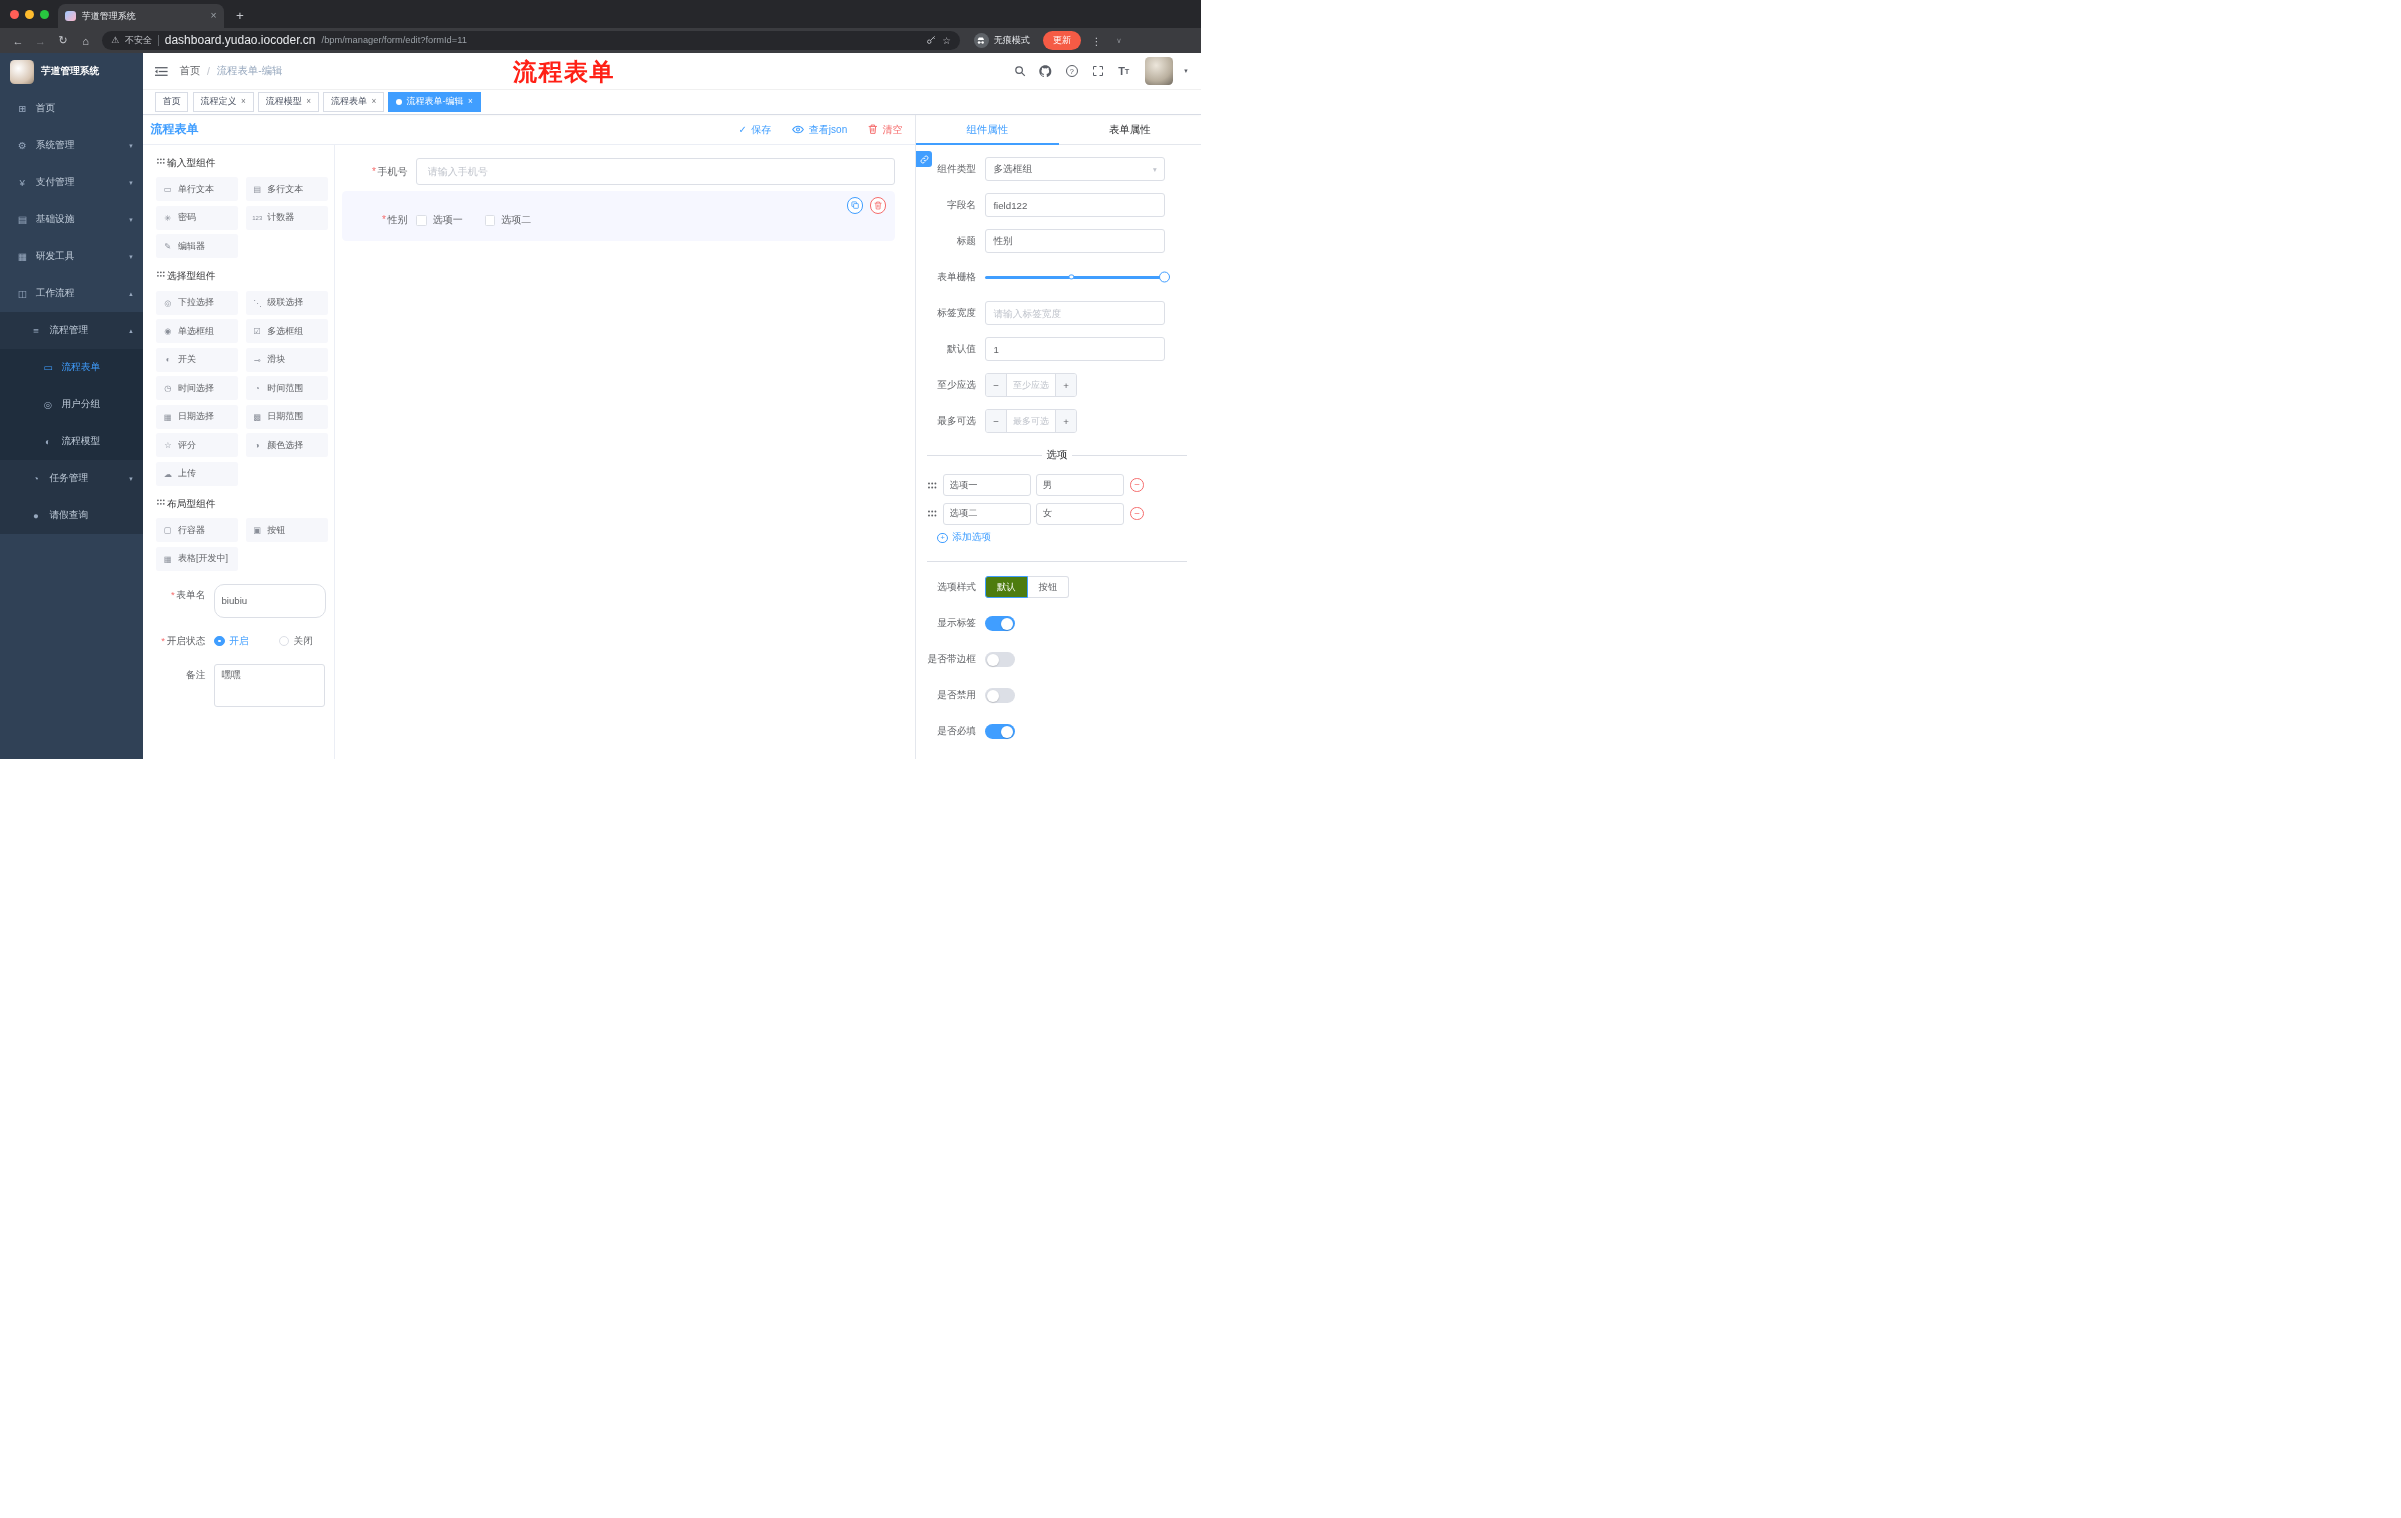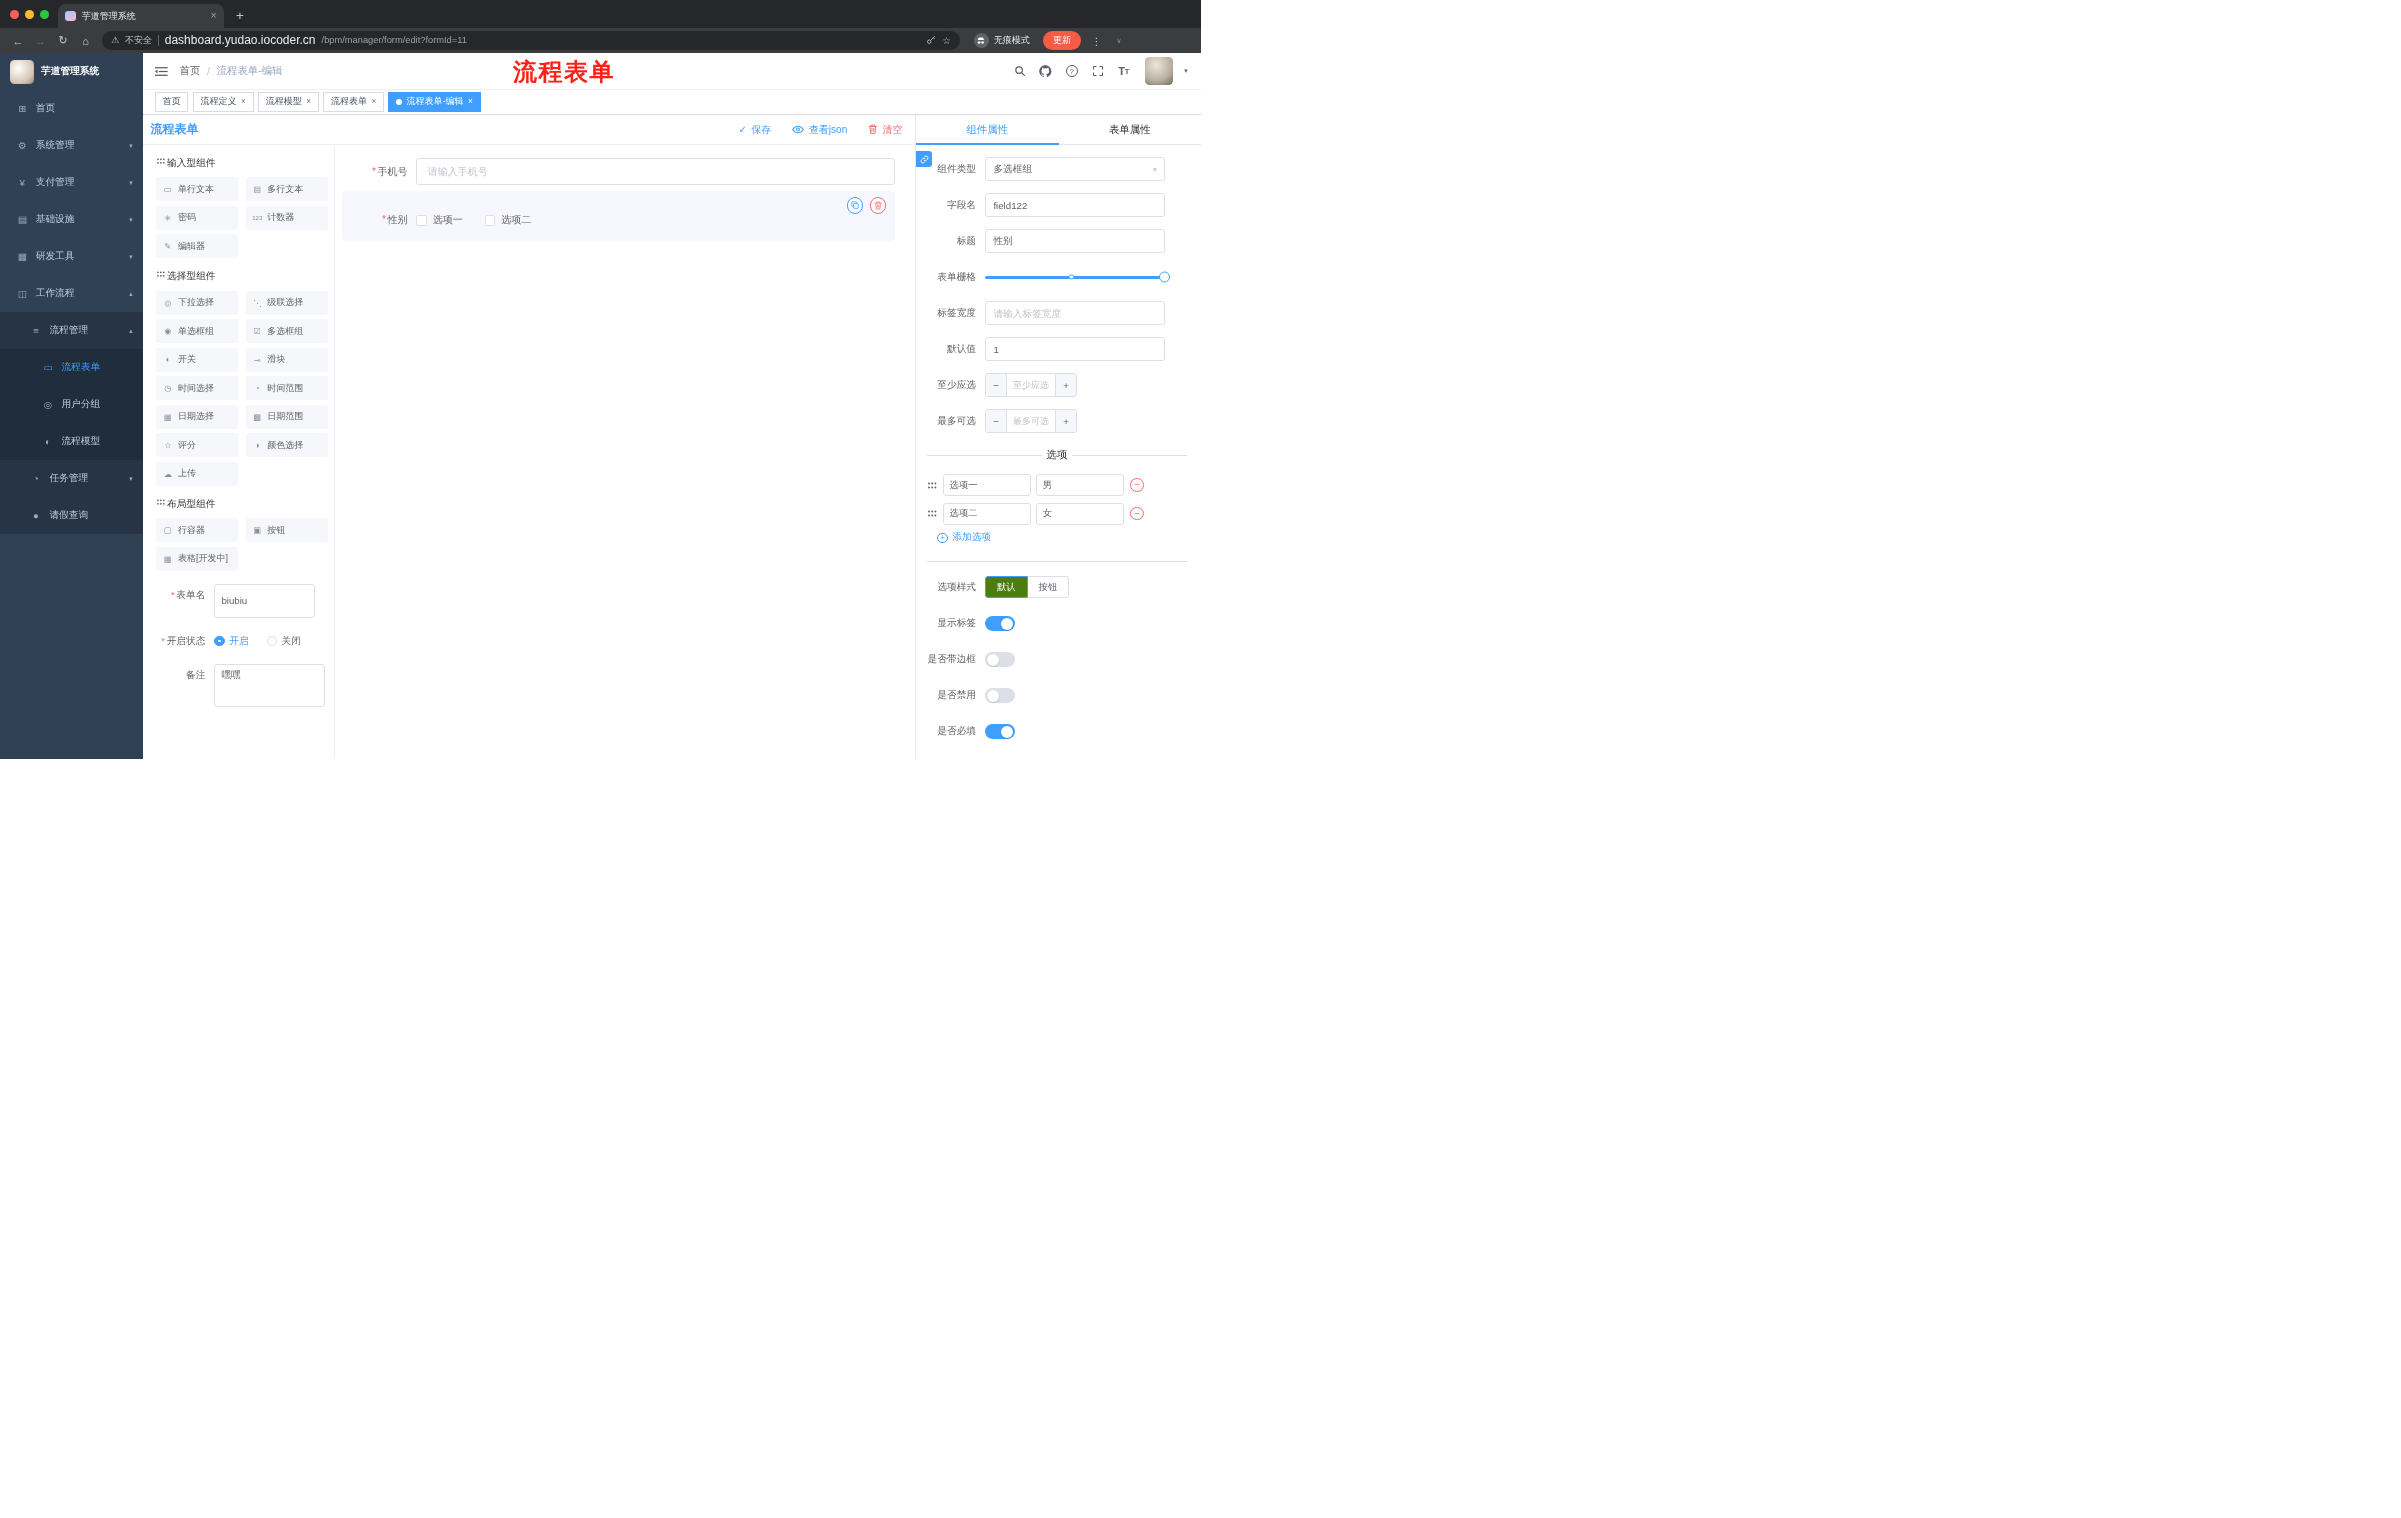--- a/index.html
+++ b/index.html
@@ -82,22 +82,22 @@
   .psec{margin-bottom:12px}
   .pshead{display:flex;gap:1px;font-size:9.7px;color:#303133;margin:4.5px 0 7.4px}
   .pshead svg{color:#606266}
   .pitems{display:grid;grid-template-columns:82px 82px;gap:4.5px 7.4px}
   .pitem{height:24px;background:#f6f7fb;display:flex;align-items:center;padding:0 6px;gap:4.5px;font-size:9px;color:#606266;border-radius:2.2px;cursor:move;white-space:nowrap;overflow:hidden}
   .pic{color:#8a8f99;font-size:8.2px;width:11px;text-align:center;flex-shrink:0}
   .meta{margin-top:13.4px}
   .metarow{display:flex;align-items:flex-start;margin-bottom:12px;font-size:9.7px;color:#606266}
   .mlabel{width:58px;text-align:right;padding-right:9px;line-height:22px;flex-shrink:0;white-space:nowrap}
   .star{color:#f56c6c;margin-right:1.5px}
-  .minput{width:101px;height:22px;border:0.7px solid #dcdfe6;border-radius:3px;padding:16px 6px;font-size:9.7px;color:#606266;outline:none}
-  .radios{display:flex;align-items:flex-end;gap:18px;line-height:22px}
+  .minput{width:112px;height:22px;border:0.7px solid #dcdfe6;border-radius:10px;padding:16px 6px;font-size:9.7px;color:#606266;outline:none}
+  .radios{display:flex;align-items:flex-end;gap:30px;line-height:22px}
   .rdoitem{display:flex;align-items:center;gap:4.5px;cursor:pointer}
   .rdo{width:10.4px;height:10.4px;border-radius:50%;border:0.7px solid #dcdfe6;background:#fff;position:relative;flex-shrink:0}
   .rdo.on{background:#409eff;border-color:#409eff}
   .rdo.on::after{content:"";position:absolute;inset:3px;background:#fff;border-radius:50%}
   .ron{color:#409eff}
   .mtext{width:111px;height:43px;border:0.7px solid #dcdfe6;border-radius:3px;padding:3.7px 6px;font-size:9.7px;color:#606266;resize:none;font-family:inherit;outline:none}
 
   .canvas{flex:1;padding:13.4px 20px 0 7.4px;min-width:0}
   .crow{display:flex;align-items:center}
   .clabel{width:74px;text-align:right;padding-right:9px;font-size:10px;color:#606266;flex-shrink:0;white-space:nowrap}

